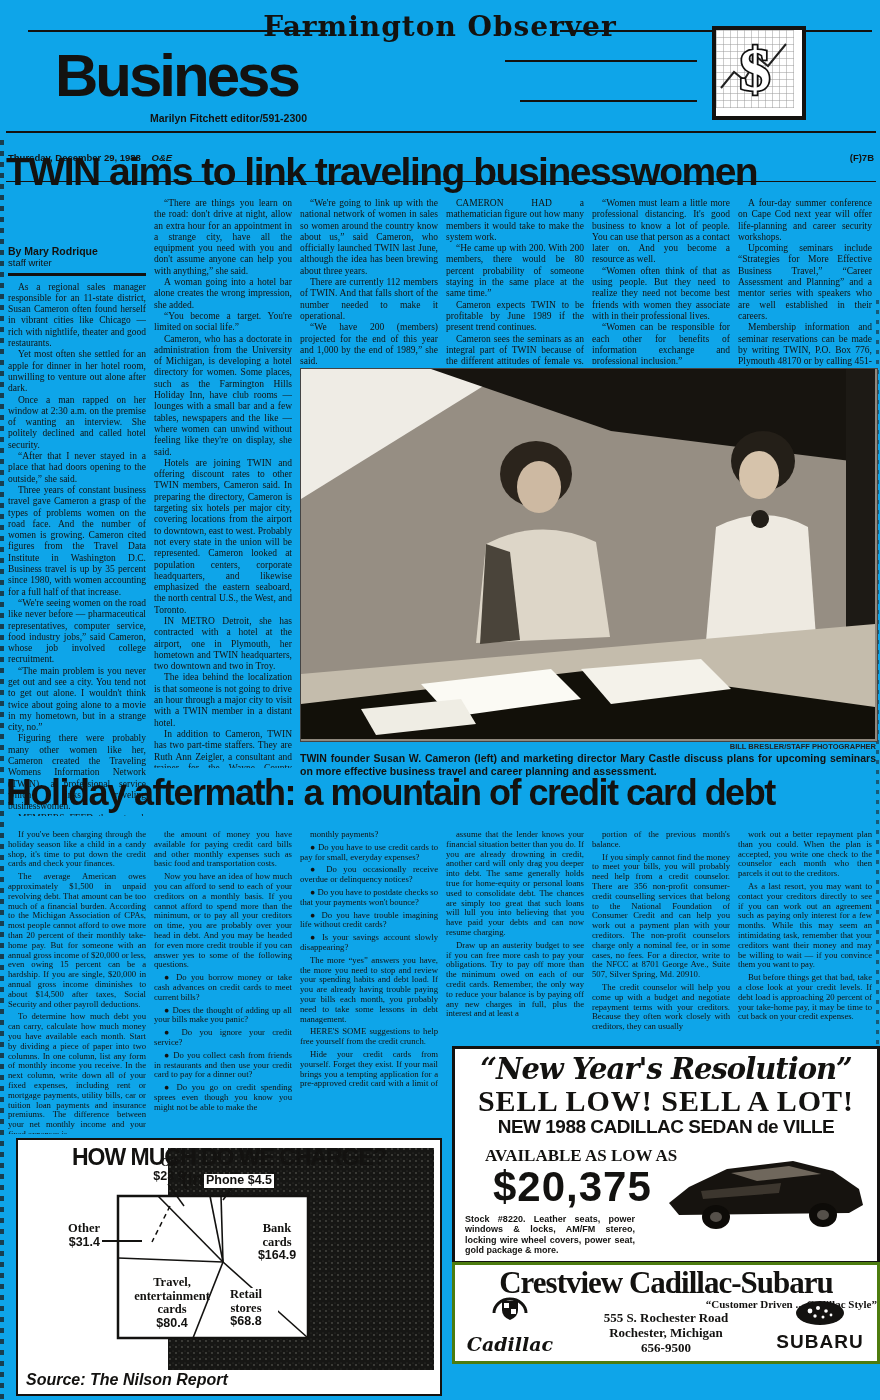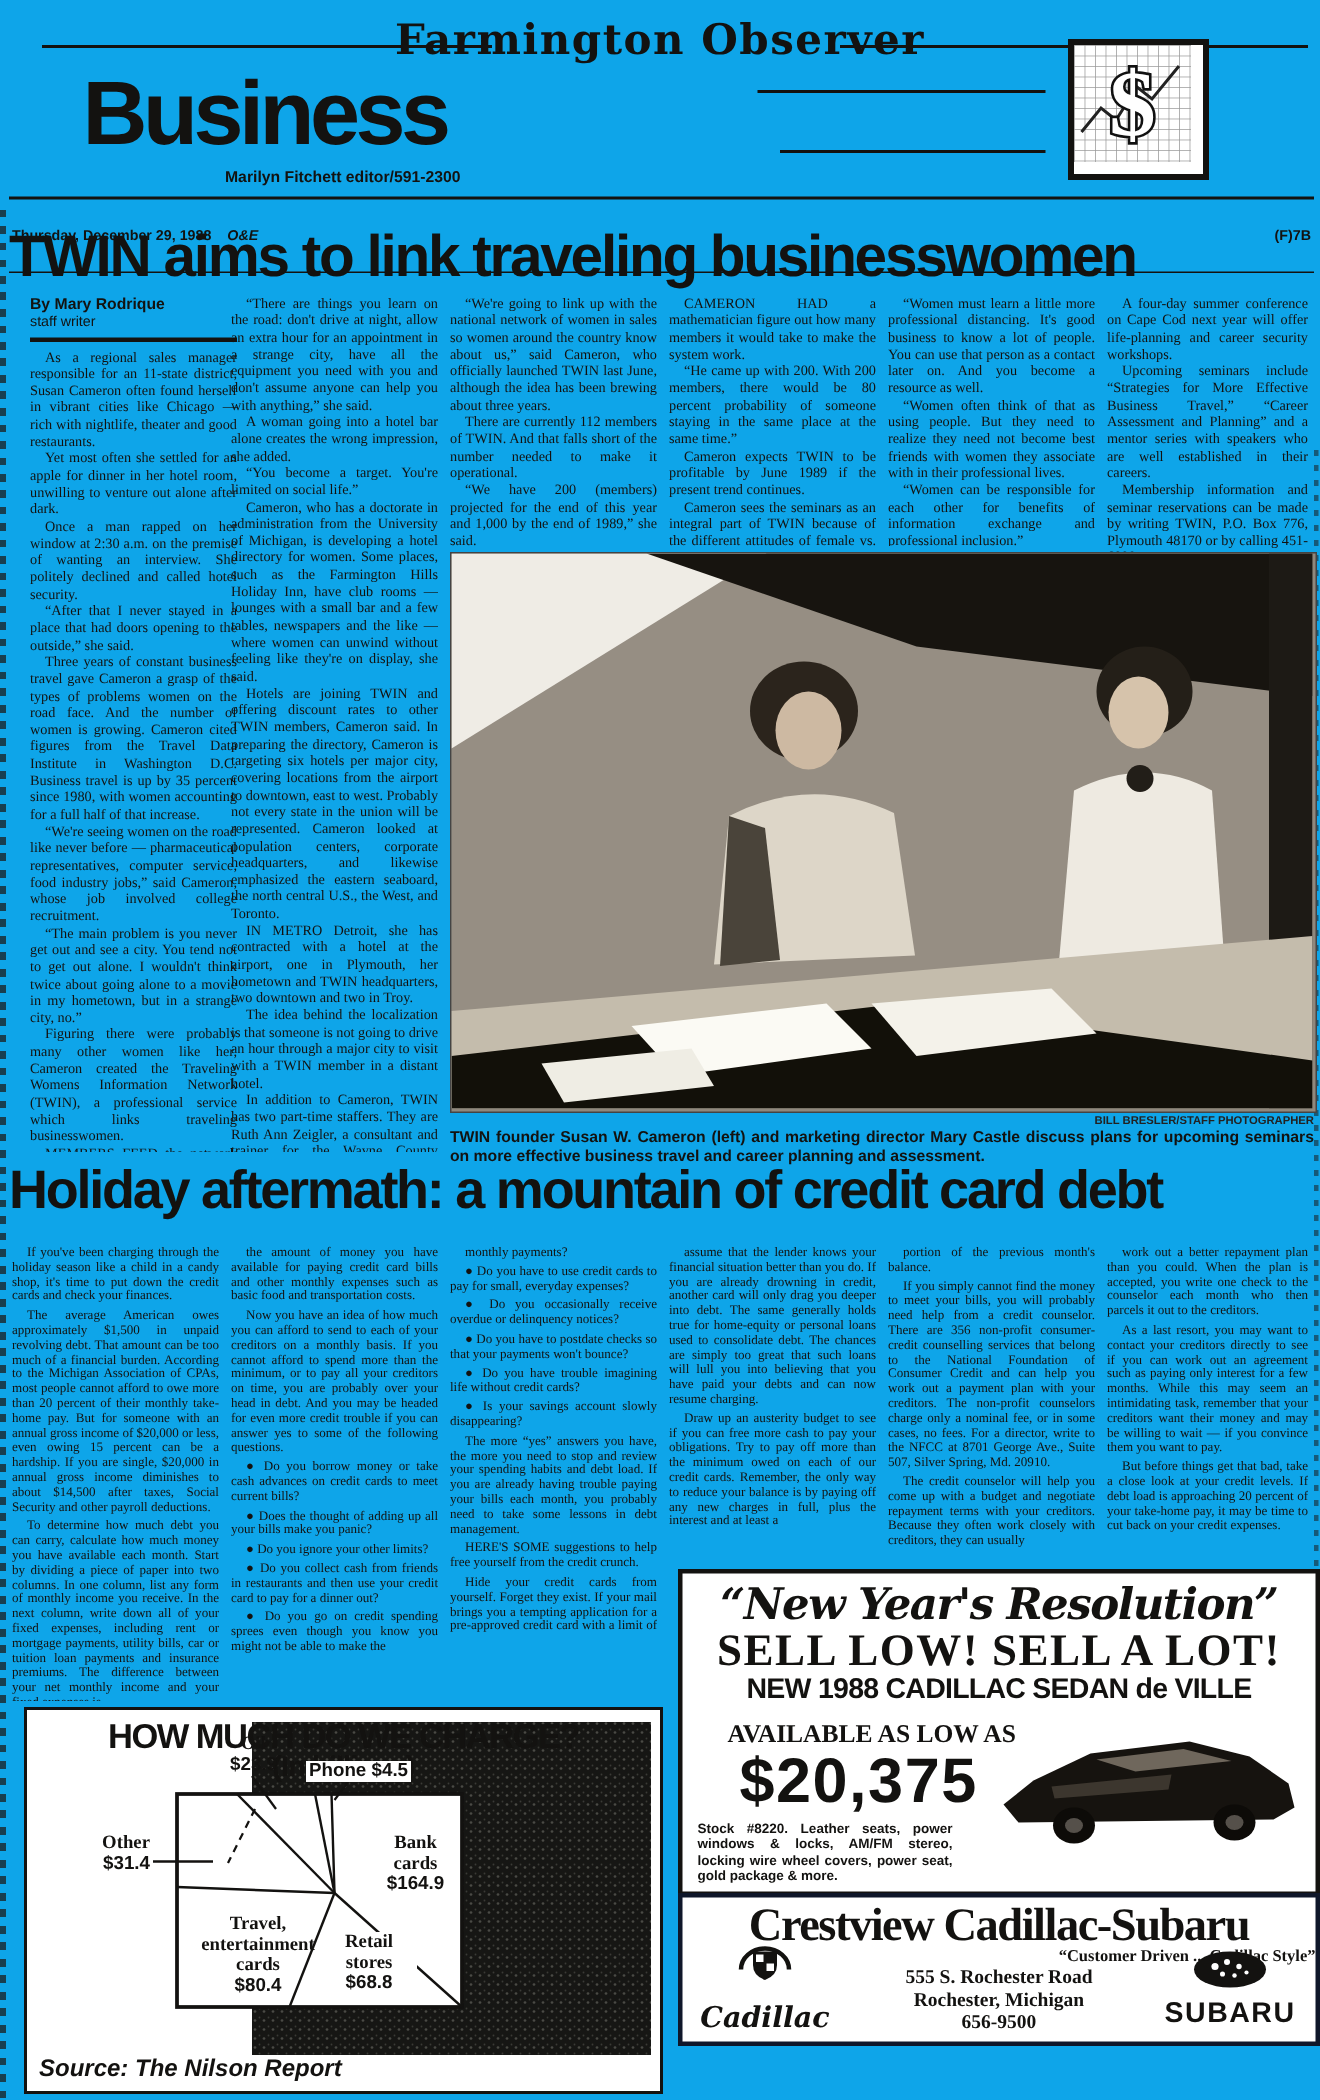--- a/index.html
+++ b/index.html
@@ -67,21 +67,21 @@
   .ad-model{text-align:center;font-family:"Liberation Sans",sans-serif;font-weight:bold;font-size:19px;
     letter-spacing:-0.5px;line-height:1.15;}
   .ad-available{font-family:Liberation Serif, serif;font-weight:bold;font-size:17px;margin:8px 0 0 30px;}
   .ad-price{font-family:"Liberation Sans",sans-serif;font-weight:bold;font-size:42px;letter-spacing:1px;
     margin:0 0 0 38px;line-height:1;}
   .ad-details{font-family:"Liberation Sans",sans-serif;font-weight:bold;font-size:9px;line-height:10.5px;
     width:170px;margin:6px 0 0 10px;text-align:justify;}
   .ad-car{position:absolute;right:6px;top:92px;}
   .ad-more{text-align:center;font-family:"Liberation Sans",sans-serif;font-weight:bold;font-style:italic;
     font-size:18.5px;letter-spacing:-0.5px;margin-top:5px;}
-  .dealer-box{position:absolute;left:452px;top:1262px;width:422px;height:96px;border:3px solid #0f172a;background:#fff;}
+  .dealer-box{position:absolute;left:452px;top:1262px;width:422px;height:96px;border:3px solid #4d7c0f;background:#fff;}
   .dealer-name{text-align:center;font-family:"Liberation Serif",serif;font-weight:bold;font-size:31px;
     letter-spacing:-1px;line-height:1;margin-top:2px;}
   .dealer-tag{text-align:right;font-family:"Liberation Serif",serif;font-weight:bold;font-size:11px;}
   .dealer-addr{text-align:center;font-family:"Liberation Serif",serif;font-weight:bold;font-size:13px;line-height:15px;}
   .cad-logo{position:absolute;left:10px;top:28px;width:90px;text-align:center;}
   .cad-script{font-family:"DejaVu Serif",serif;font-style:italic;font-weight:bold;font-size:19px;}
   .subaru-logo{position:absolute;right:12px;top:34px;width:90px;text-align:center;}
   .subaru-word{font-family:"Liberation Sans",sans-serif;font-weight:bold;font-size:19px;letter-spacing:1px;}
 </style>
 </head>
@@ -115,21 +115,21 @@
   <div class="dateline">
     <span>
       <span>Thursday, December 29, 1988</span>
       <span class="ed">O&amp;E</span>
     </span>
     <span>(F)7B</span>
   </div>
 
   <h1 class="headline1" style="margin:0;">TWIN aims to link traveling businesswomen</h1>
 
-  <div class="col twin-col" style="left:20px;">
+  <div class="col twin-col" style="left:8px;margin-top:48px;">
     <div class="byline">
       <div class="by">By Mary Rodrique</div>
       <div class="role">staff writer</div>
     </div>
   <p>As a regional sales manager responsible for an 11-state district, Susan Cameron often found herself in vibrant cities like Chicago — rich with nightlife, theater and good restaurants.</p>
       <p>Yet most often she settled for an apple for dinner in her hotel room, unwilling to venture out alone after dark.</p>
       <p>Once a man rapped on her window at 2:30 a.m. on the premise of wanting an interview. She politely declined and called hotel security.</p>
       <p>“After that I never stayed in a place that had doors opening to the outside,” she said.</p>
       <p>Three years of constant business travel gave Cameron a grasp of the types of problems women on the road face. And the number of women is growing. Cameron cited figures from the Travel Data Institute in Washington D.C. Business travel is up by 35 percent since 1980, with women accounting for a full half of that increase.</p>
       <p>“We're seeing women on the road like never before — pharmaceutical representatives, computer service, food industry jobs,” said Cameron, whose job involved college recruitment.</p>
@@ -201,21 +201,21 @@
   <div class="col credit-col" style="left:8px;height:304px;">
       <p>If you've been charging through the holiday season like a child in a candy shop, it's time to put down the credit cards and check your finances.</p>
       <p>The average American owes approximately $1,500 in unpaid revolving debt. That amount can be too much of a financial burden. According to the Michigan Association of CPAs, most people cannot afford to owe more than 20 percent of their monthly take-home pay. But for someone with an annual gross income of $20,000 or less, even owing 15 percent can be a hardship. If you are single, $20,000 in annual gross income diminishes to about $14,500 after taxes, Social Security and other payroll deductions.</p>
       <p>To determine how much debt you can carry, calculate how much money you have available each month. Start by dividing a piece of paper into two columns. In one column, list any form of monthly income you receive. In the next column, write down all of your fixed expenses, including rent or mortgage payments, utility bills, car or tuition loan payments and insurance premiums. The difference between your net monthly income and your fixed expenses is</p>
     </div>
   <div class="col credit-col" style="left:154px;height:304px;">
       <p>the amount of money you have available for paying credit card bills and other monthly expenses such as basic food and transportation costs.</p>
       <p>Now you have an idea of how much you can afford to send to each of your creditors on a monthly basis. If you cannot afford to spend more than the minimum, or to pay all your creditors on time, you are probably over your head in debt. And you may be headed for even more credit trouble if you can answer yes to some of the following questions.</p>
       <p>● Do you borrow money or take cash advances on credit cards to meet current bills?</p>
       <p>● Does the thought of adding up all your bills make you panic?</p>
-      <p>● Do you ignore your other limits?</p>
+      <p>● Do you ignore your credit service?</p>
       <p>● Do you collect cash from friends in restaurants and then use your credit card to pay for a dinner out?</p>
       <p>● Do you go on credit spending sprees even though you know you might not be able to make the</p>
     </div>
   <div class="col credit-col" style="left:300px;height:258px;">
       <p>monthly payments?</p>
       <p>● Do you have to use credit cards to pay for small, everyday expenses?</p>
       <p>● Do you occasionally receive overdue or delinquency notices?</p>
       <p>● Do you have to postdate checks so that your payments won't bounce?</p>
       <p>● Do you have trouble imagining life without credit cards?</p>
       <p>● Is your savings account slowly disappearing?</p>

